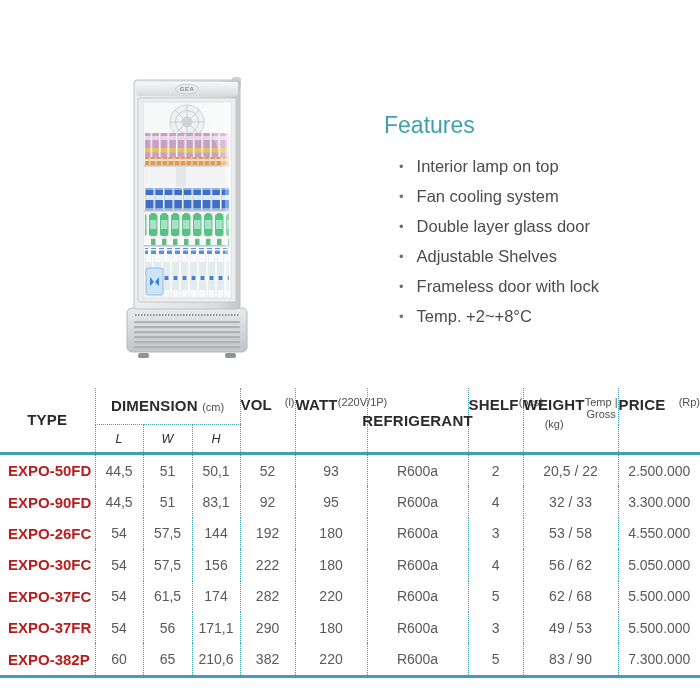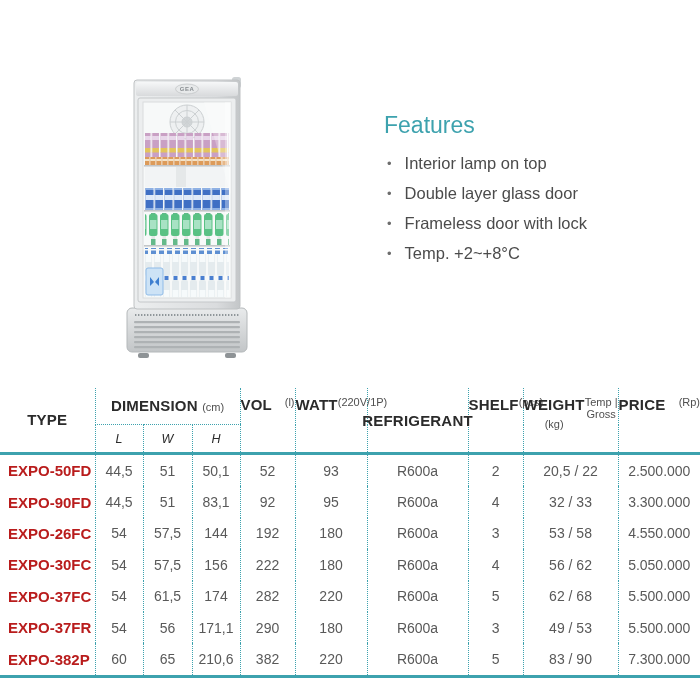--- a/index.html
+++ b/index.html
@@ -15,21 +15,21 @@
   }
 
   
   .product{position:absolute;left:126px;top:76px;width:122px;height:285px;}
 
   
   .features{position:absolute;left:384px;top:112px;width:300px;}
   .features h2{
     margin:0 0 10px 0;font-size:23px;font-weight:400;color:var(--teal);
   }
-  .features ul{list-style:none;margin:1px;padding:0;}
+  .features ul{list-style:none;margin:13px;padding:0;}
   .features li{
     display:flex;align-items:baseline;
     font-size:16.5px;line-height:29px;color:#4b4b4b;
   }
   .features li::before{
     content:"\2022";color:#6d6d6d;font-size:13px;
     margin-right:13px;margin-left:2px;position:relative;top:-1px;
   }
 
   
@@ -168,21 +168,23 @@
       <polygon points="78,26 105,26 105,120" fill="#ffffff" opacity="0.28"></polygon>
       <rect x="99" y="26" width="6" height="196" fill="#ffffff" opacity="0.35"></rect>
     </g>
   </svg>
 </div>
 
 <div class="features">
   <h2>Features</h2>
   <ul>
     <li>Interior lamp on top</li>
+    <li>Fan cooling system</li>
     <li>Double layer glass door</li>
+    <li>Adjustable Shelves</li>
     <li>Frameless door with lock</li>
     <li>Temp. +2~+8°C</li>
   </ul>
 </div>
 
 <div class="spec-wrap">
   <table class="spec">
     <colgroup>
       <col style="width:95px">
         <col style="width:48px">

